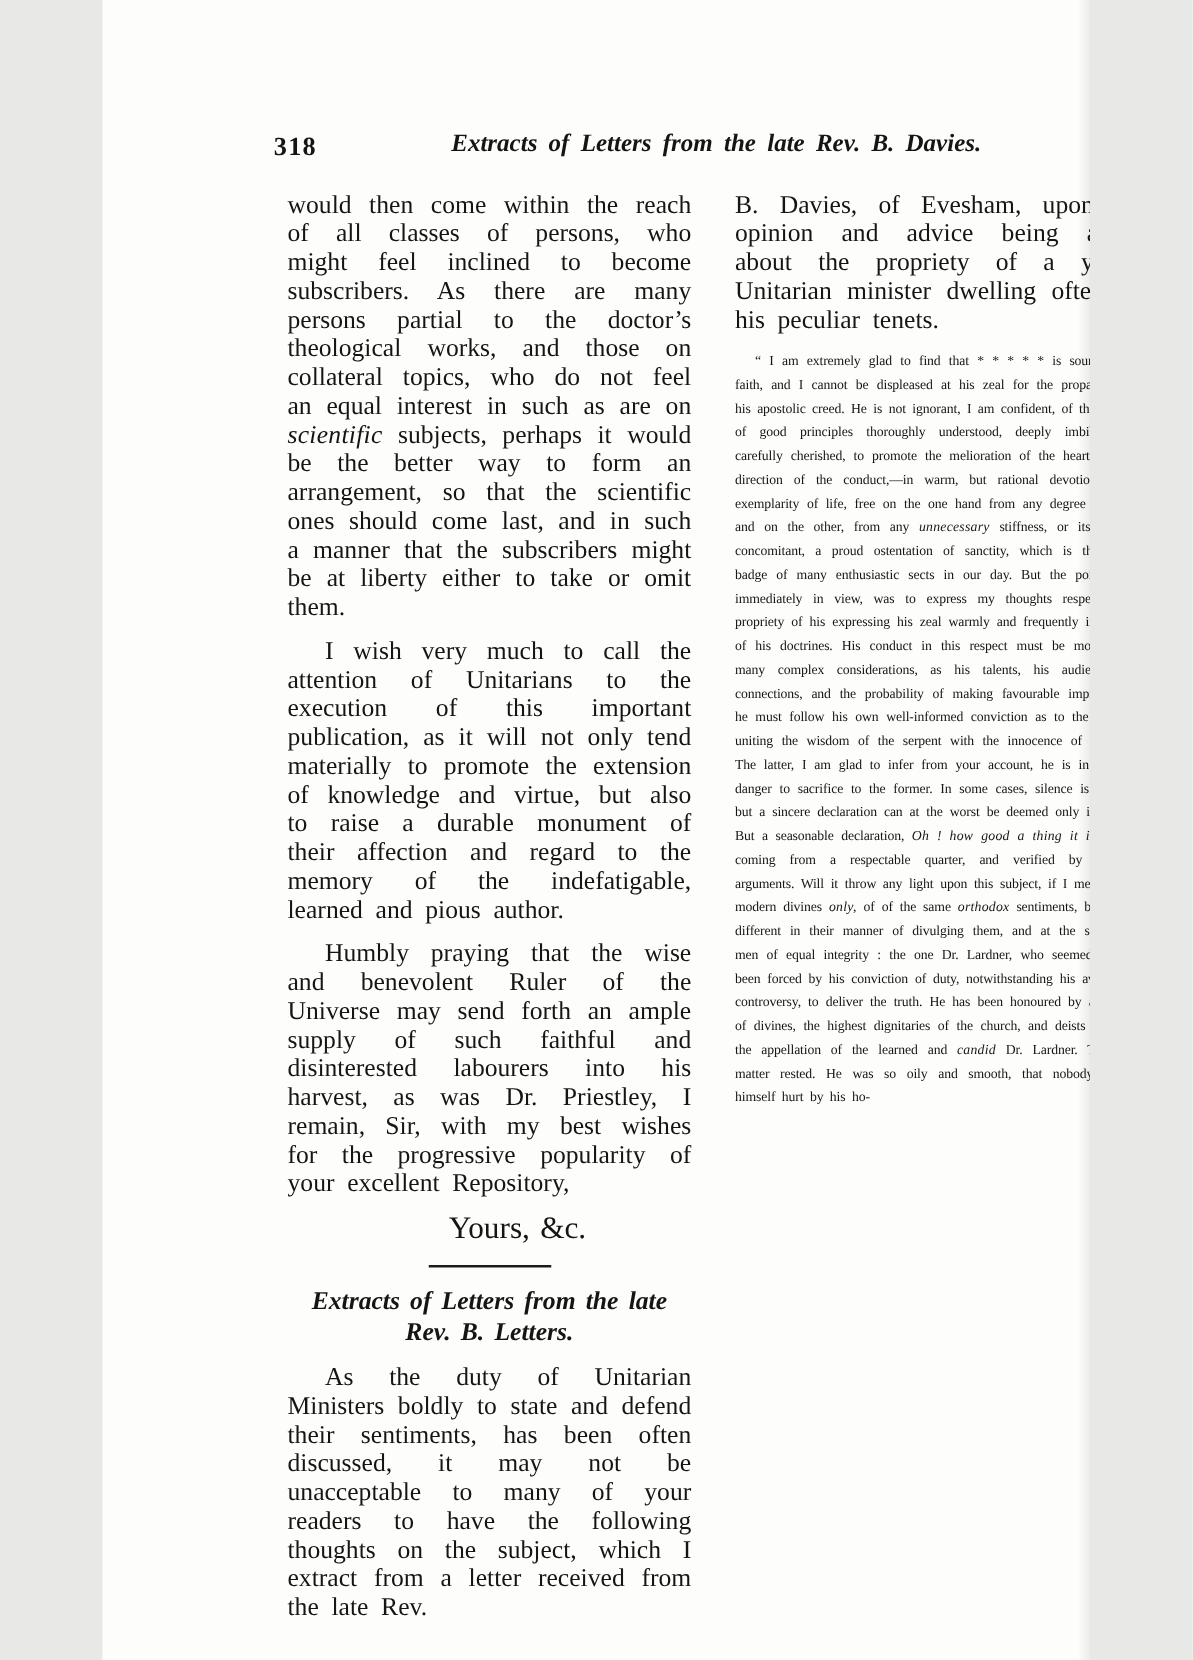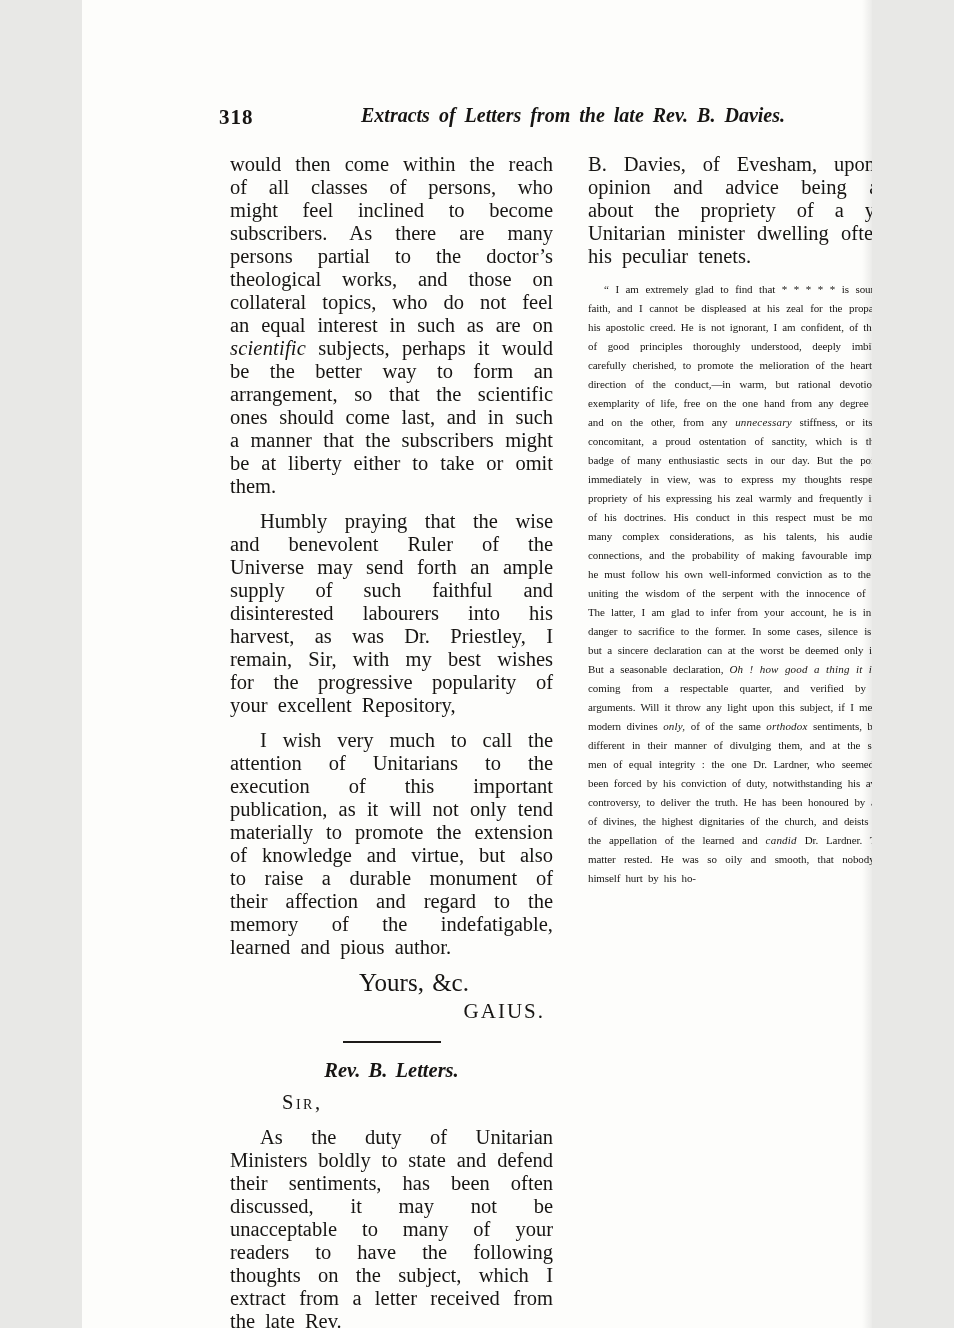--- a/index.html
+++ b/index.html
@@ -73,29 +73,28 @@
 
 <div class="page">
 
   <header class="page-header">
     <span class="page-number">318</span>
     <span class="running-title">Extracts of Letters from the late Rev. B. Davies.</span>
   </header>
 
   <div class="col col-left">
     <p class="body-lg noindent"><span>would then come within the reach of all classes of persons, who might feel inclined to become subscribers. As there are many persons partial to the doctor’s theological works, and those on collateral topics, who do not feel an equal interest in such as are on </span><i>scientific</i><span> subjects, perhaps it would be the better way to form an arrangement, so that the scientific ones should come last, and in such a manner that the subscribers might be at liberty either to take or omit them.</span></p>
+    <p class="body-lg"><span>I wish very much to call the attention of Unitarians to the execution of this important publication, as it will not only tend materially to promote the extension of knowledge and virtue, but also to raise a durable monument of their affection and regard to the memory of the indefatigable, learned and pious author.</span></p>
     <p class="body-lg"><span>Humbly praying that the wise and benevolent Ruler of the Universe may send forth an ample supply of such faithful and disinterested labourers into his harvest, as was Dr. Priestley, I remain, Sir, with my best wishes for the progressive popularity of your excellent Repository,</span></p>
-    <p class="body-lg"><span>I wish very much to call the attention of Unitarians to the execution of this important publication, as it will not only tend materially to promote the extension of knowledge and virtue, but also to raise a durable monument of their affection and regard to the memory of the indefatigable, learned and pious author.</span></p>
     <div class="sig-yours">Yours, &amp;c.</div>
-    <div class="sig-name">GAIUS.</div>
     <div class="rule"></div>
     <h2 class="section-heading">
+      <span class="hl">Extracts of Letters from the late</span>
       <span class="hl">Rev. B. Letters.</span>
     </h2>
-    <div class="salutation">Sir,</div>
     <p class="body-lg"><span>As the duty of Unitarian Ministers boldly to state and defend their sentiments, has been often discussed, it may not be unacceptable to many of your readers to have the following thoughts on the subject, which I extract from a letter received from the late Rev.</span></p>
   </div>
 
   <div class="col col-right">
     <p class="body-lg noindent"><span>B. Davies, of Evesham, upon his opinion and advice being asked about the propriety of a young Unitarian minister dwelling often on his peculiar tenets.</span></p>
     <p class="body-sm"><span>“ I am extremely glad to find that * * * * * is sound in the faith, and I cannot be displeased at his zeal for the propagation of his apostolic creed.  He is not ignorant, I am confident, of the efficacy of good principles thoroughly understood, deeply imbibed, and carefully cherished, to promote the melioration of the heart, and the direction of the conduct,—in warm, but rational devotion, in an exemplarity of life, free on the one hand from any degree of laxity, and on the other, from any </span><i>unnecessary</i><span> stiffness, or its frequent concomitant, a proud ostentation of sanctity, which is the odious badge of many enthusiastic sects in our day.  But the point I had immediately in view, was to express my thoughts respecting the propriety of his expressing his zeal warmly and frequently in defence of his doctrines.  His conduct in this respect must be modified by many complex considerations, as his talents, his audience, and connections, and the probability of making favourable impressions : he must follow his own well-informed conviction as to the mode of uniting the wisdom of the serpent with the innocence of the dove.  The latter, I am glad to infer from your account, he is in no great danger to sacrifice to the former.  In some cases, silence is criminal, but a sincere declaration can at the worst be deemed only imprudent.  But a seasonable declaration, </span><i>Oh ! how good a thing it is !</i><span> when coming from a respectable quarter, and verified by powerful arguments.  Will it throw any light upon this subject, if I mention two modern divines </span><i>only,</i><span> of of the same </span><i>orthodox</i><span> sentiments, but widely different in their manner of divulging them, and at the same time men of equal integrity : the one Dr. Lardner, who seemed to have been forced by his conviction of duty, notwithstanding his aversion to controversy, to deliver the truth.  He has been honoured by all parties of divines, the highest dignitaries of the church, and deists too, with the appellation of the learned and </span><i>candid</i><span> Dr. Lardner.  There the matter rested.  He was so oily and smooth, that nobody thought himself hurt by his ho-</span></p>
   </div>
 
 </div>
 

